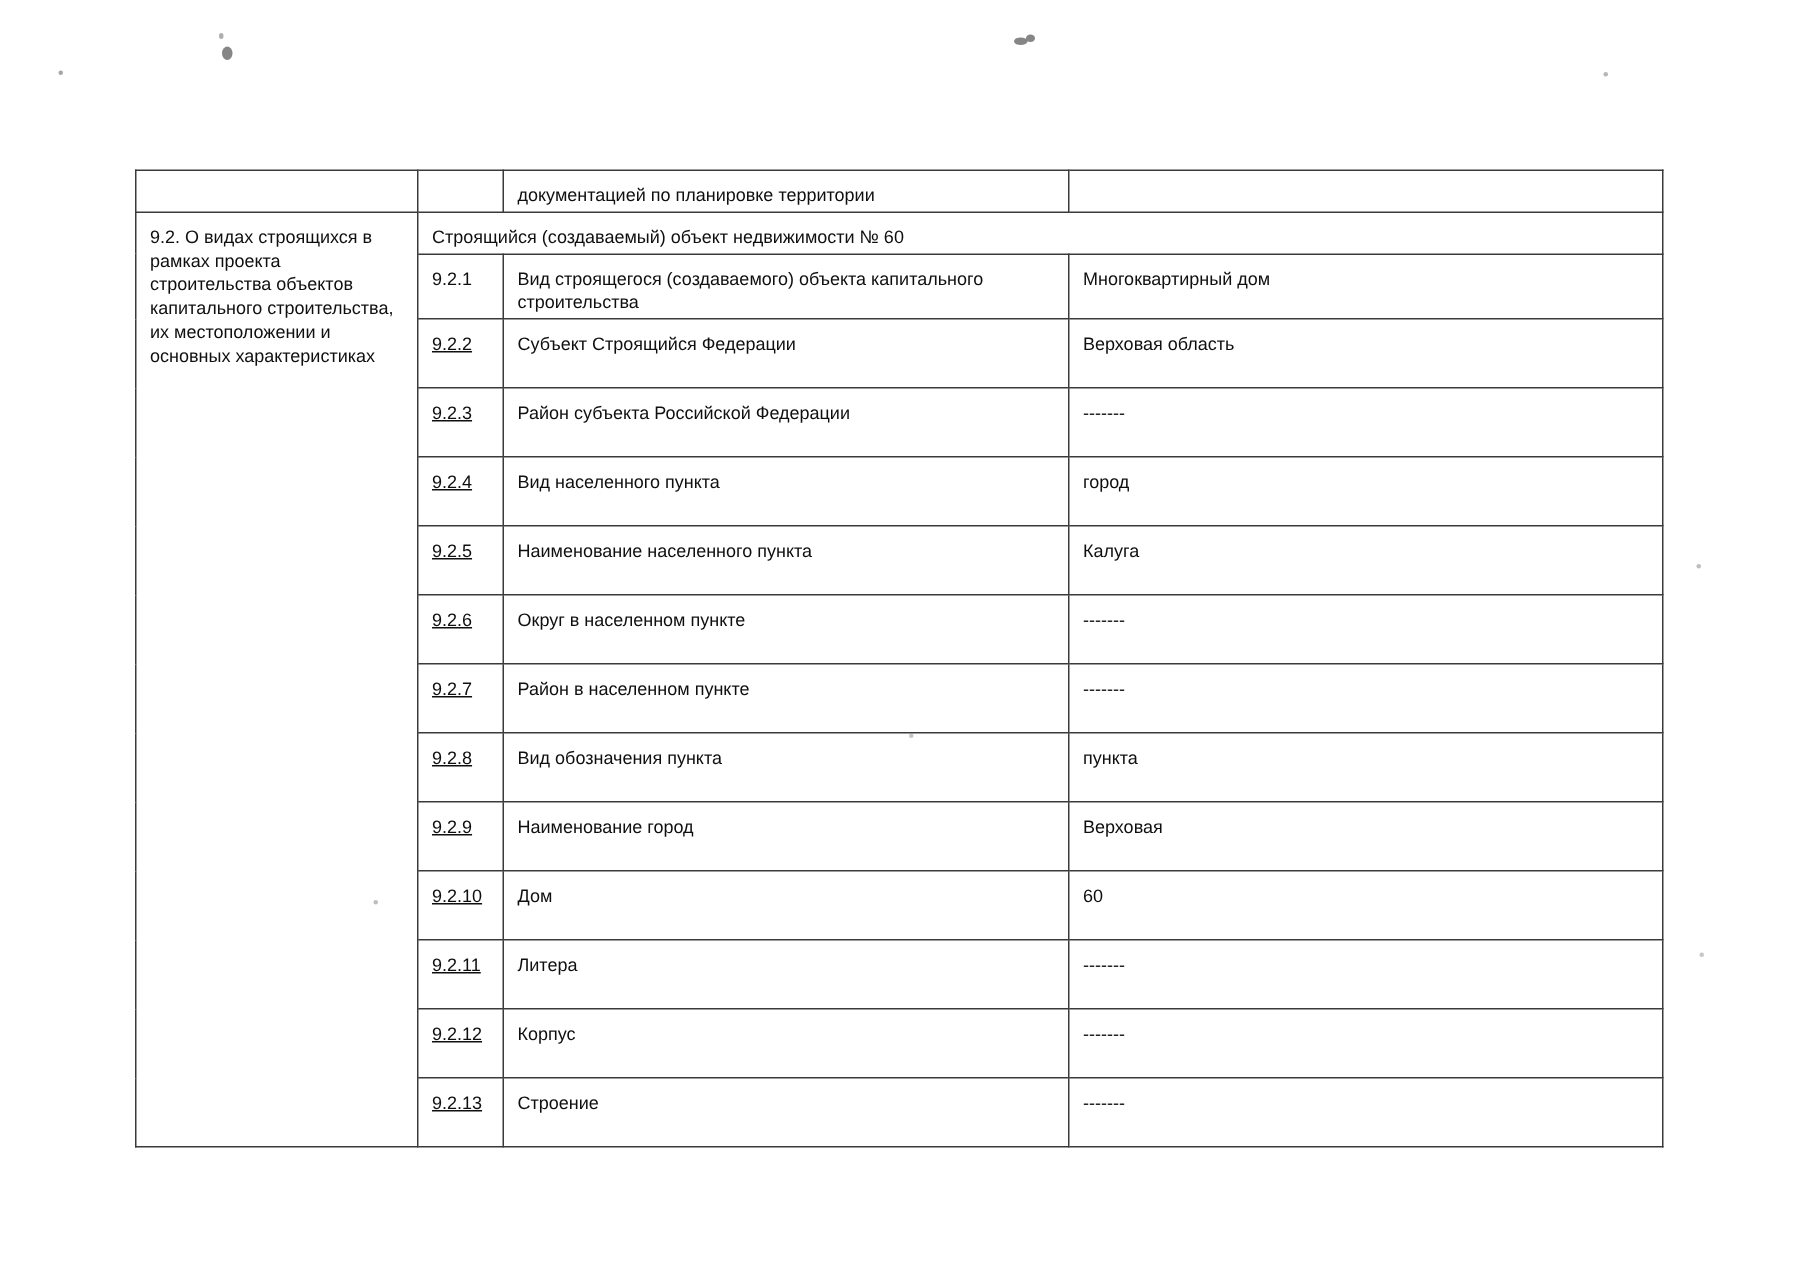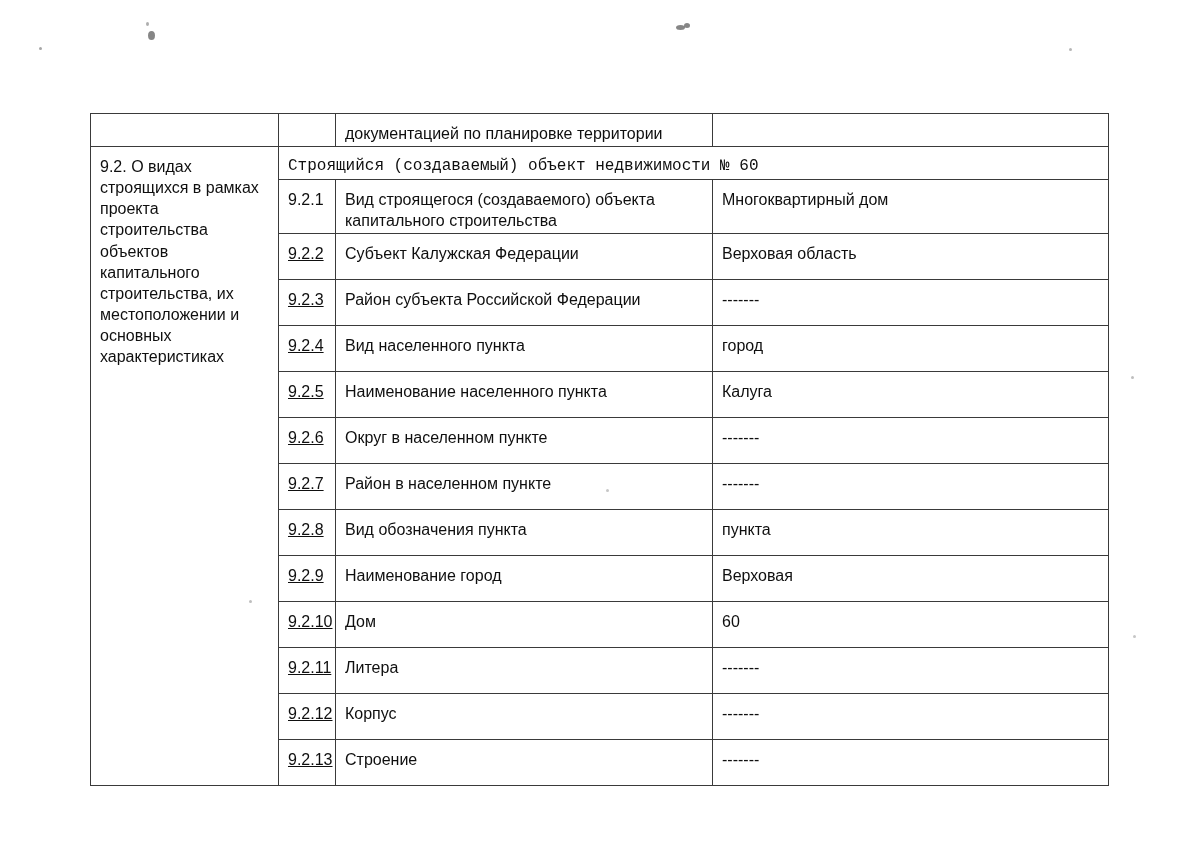--- a/index.html
+++ b/index.html
@@ -33,21 +33,21 @@
 
   table.doc {
     border-collapse: collapse;
     width: 100%;
     table-layout: fixed;
   }
   table.doc td {
     border: 1px solid #3a3a3a;
     vertical-align: top;
     padding: 9px 10px 2px 9px;
-    font-size: 16px;
+    font-size: 12px;
     line-height: 1.32;
     color: #0f0f0f;
   }
 
   
   col.c1 { width: 188px; }
   col.c2 { width: 57px; }
   col.c3 { width: 377px; }
   col.c4 { width: 396px; }
 
@@ -55,21 +55,20 @@
     font-size: 14.5px;
     line-height: 1.45;
   }
   .cell-code {
     font-size: 14.5px;
     white-space: nowrap;
     margin-left: 24px;
   }
   .cell-head {
     font-size: 14.5px;
-    font-family: Liberation Mono, monospace;
   }
   .rowspan-label {
     padding-top: 10px;
     padding-left: 9px;
     padding-right: 6px;
   }
   .tall {
     height: 34px;
     text-decoration: underline;
   }
@@ -109,21 +108,21 @@
         <td class="cell-head" colspan="3">Строящийся (создаваемый) объект недвижимости № 60</td>
       </tr>
 
       <tr>
         <td class="cell-code">9.2.1</td>
         <td class="cell-label">Вид строящегося (создаваемого) объекта капитального строительства</td>
         <td class="cell-label">Многоквартирный дом</td>
       </tr>
       <tr>
         <td class="cell-code tall">9.2.2</td>
-        <td class="cell-label">Субъект Калужская Федерации</td>
+        <td class="cell-label">Субъект Строящийся Федерации</td>
         <td class="cell-label">Верховая область</td>
       </tr>
       <tr>
         <td class="cell-code tall">9.2.3</td>
         <td class="cell-label">Район субъекта Российской Федерации</td>
         <td class="cell-label">-------</td>
       </tr>
       <tr>
         <td class="cell-code tall">9.2.4</td>
         <td class="cell-label">Вид населенного пункта</td>

